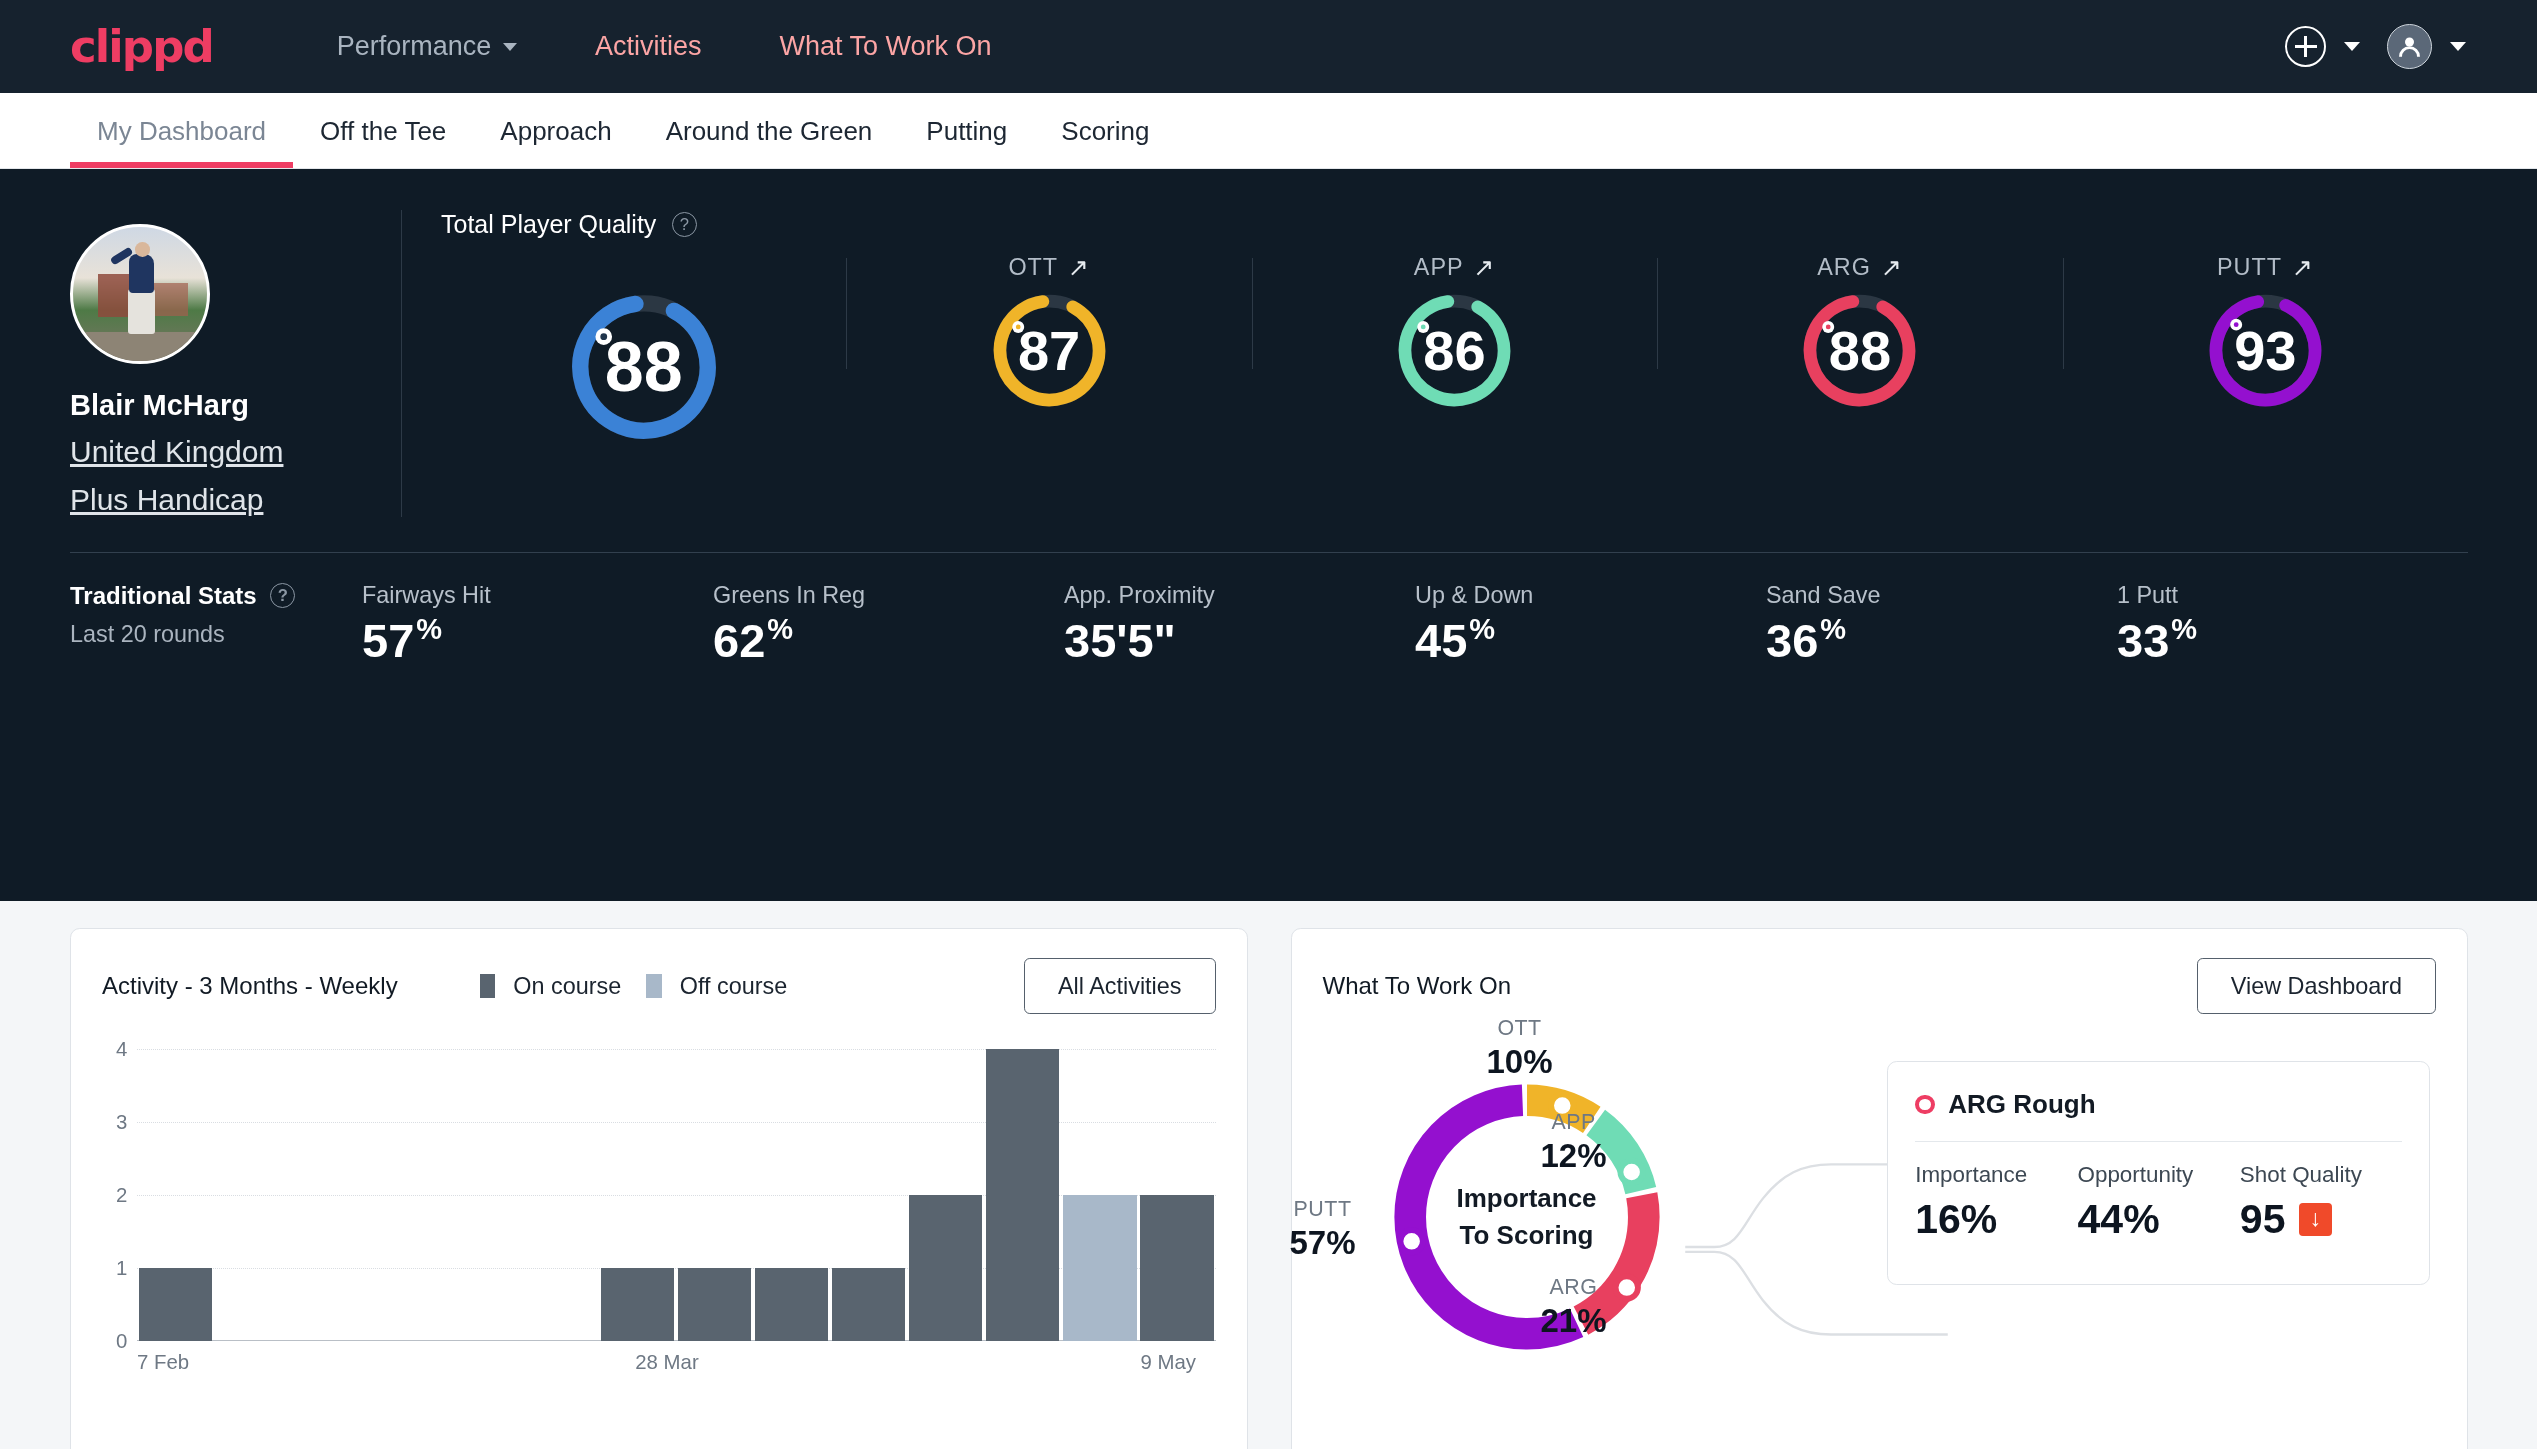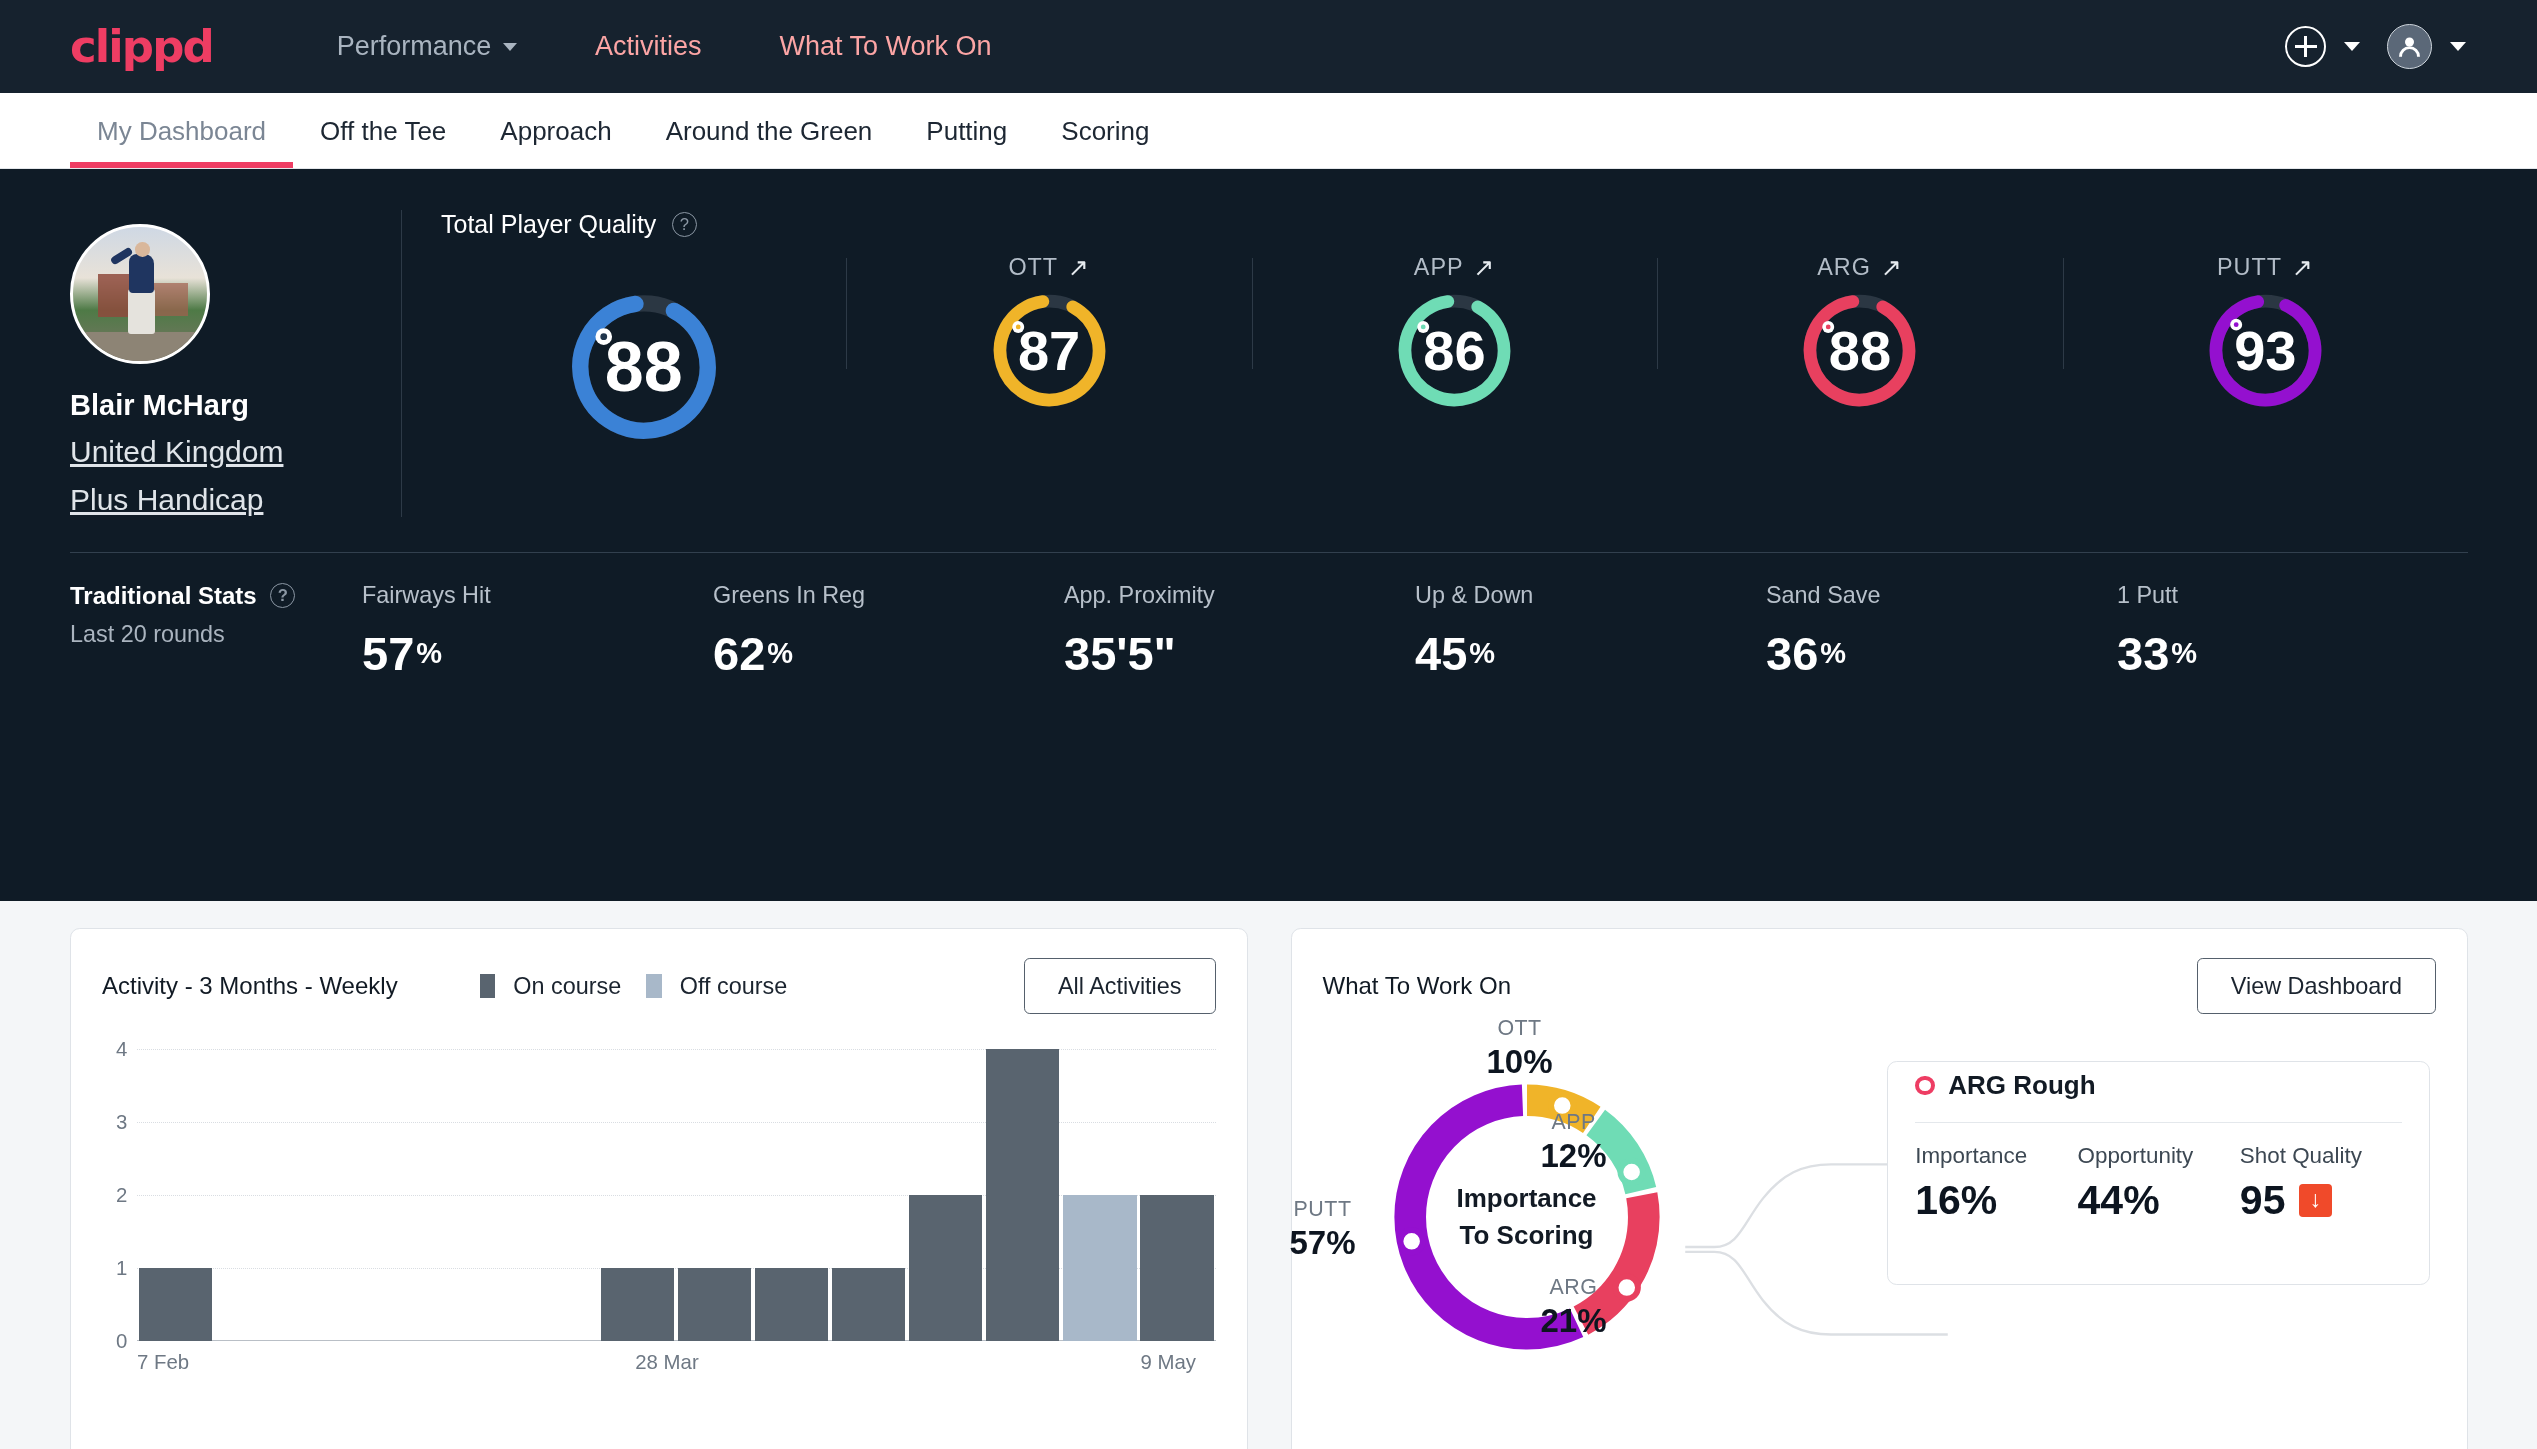--- a/index.html
+++ b/index.html
@@ -195,22 +195,22 @@
   .stats-row { display:flex; align-items:flex-start; padding-top: 29px; }
   .stats-title-col { width: 292px; flex-shrink:0; }
   .stats-title {
     color:#ffffff; font-size: 24px; font-weight: bold;
     display:flex; align-items:center; gap: 13.6px;
   }
   .stats-sub { color:#aab4bf; font-size: 23.4px; margin-top: 11.7px; }
   .stat-cell { flex: 1; }
   .stat-label { color:#b7c0ca; font-size: 23.4px; }
   .stat-val {
-    color:#ffffff; font-weight: bold; font-size: 47px; margin-top: 17px;
-    display: flex; align-items: center;
+    color:#ffffff; font-weight: bold; font-size: 47px; margin-top: 4px;
+    display: flex; align-items: flex-start;
   }
   .stat-unit { font-size: 29px; font-weight: bold; margin-left: 1.9px; }
 
   
   .body-area {
     background: #f4f6f8;
     padding: 27px 70px 0 70px;
     height: calc(1450px - 93px - 76px - 732px);
   }
   .cards { display:flex; gap: 43px; align-items: stretch; }
@@ -287,21 +287,21 @@
   }
   .dlabel { position:absolute; text-align:center; }
   .dlabel .k { font-size: 21.4px; color:#6e7884; letter-spacing: 0.5px; }
   .dlabel .v { font-size: 33px; font-weight: bold; color:#0d1520; margin-top: 1.9px; }
 
   .info-card {
     position:absolute; right: 5.8px; top: 37px;
     width: 543px; height: 224px;
     border: 1px solid #dfe3e8; border-radius: 9.7px;
     background:#fff;
-    padding: 8px 27px;
+    padding: 27px 27px;
   }
   .info-head { display:flex; align-items:center; gap: 13.6px; }
   .ring-dot {
     width: 19.5px; height: 19.5px; border-radius:50%;
     border: 4.9px solid #ee3d63;
   }
   .info-title { font-size: 26px; font-weight:bold; color:#121a24; }
   .info-rule { border-top: 1px solid #e4e8ec; margin: 21.4px 0 19.5px 0; }
   .info-stats { display:flex; }
   .info-stat { flex:1; }

